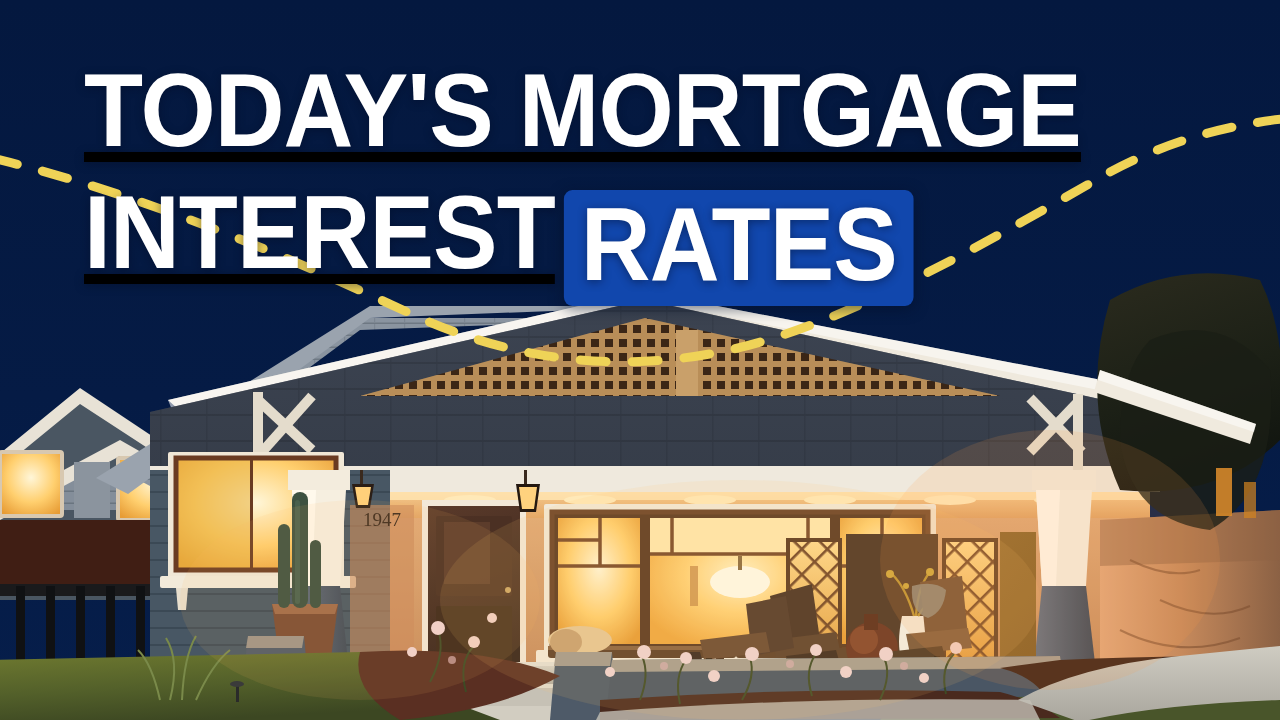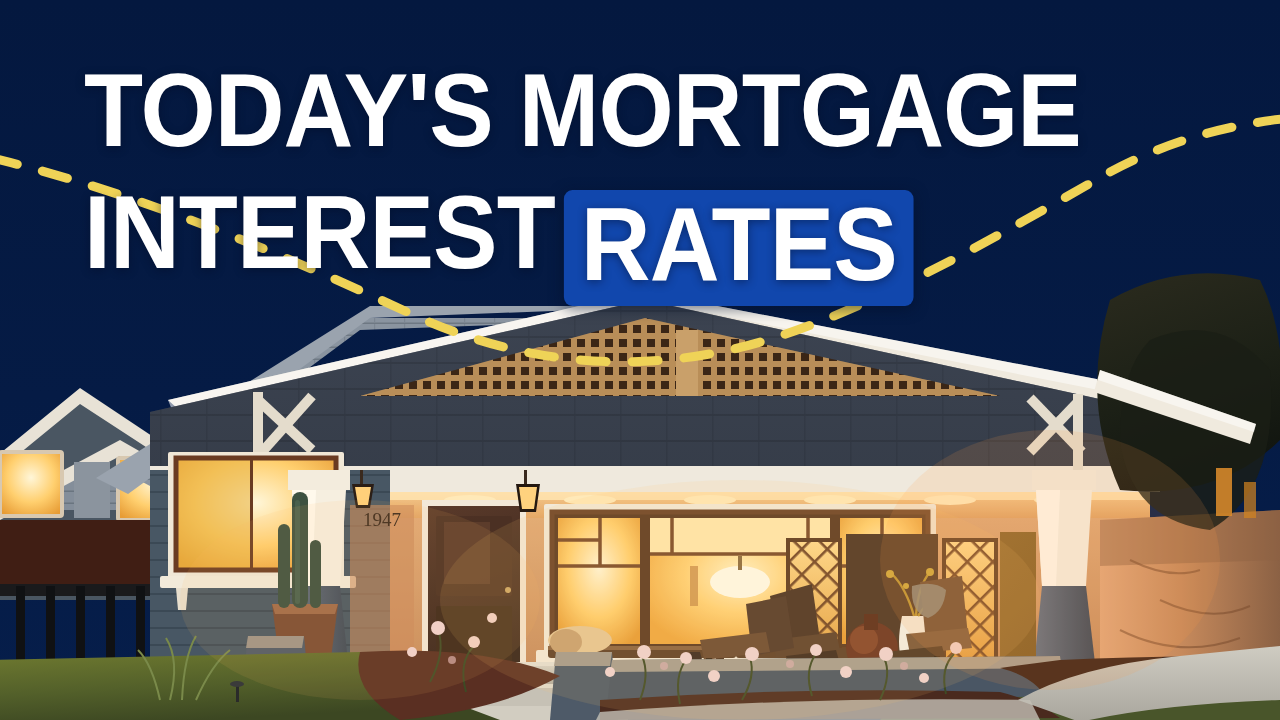--- a/index.html
+++ b/index.html
@@ -10,21 +10,21 @@
     background:#04183F;
     font-family:"Liberation Sans","DejaVu Sans",sans-serif;
     -webkit-font-smoothing:antialiased;
   }
   .layer{position:absolute;left:0;top:0;width:1280px;height:720px;}
   svg.layer{display:block;}
 
   
   #headline{
     position:absolute;left:84px;top:58px;width:1130px;height:240px;
-    z-index:40;pointer-events:none;
+    z-index:40;pointer-events:none;text-decoration:underline;
   }
   .hl-line{
     display:block;color:#ffffff;
     font-family:"Liberation Sans","DejaVu Sans",sans-serif;
     font-weight:700;
     font-size:104px;
     line-height:104px;
     letter-spacing:-1px;
     transform:scaleX(0.93);
     transform-origin:left center;

